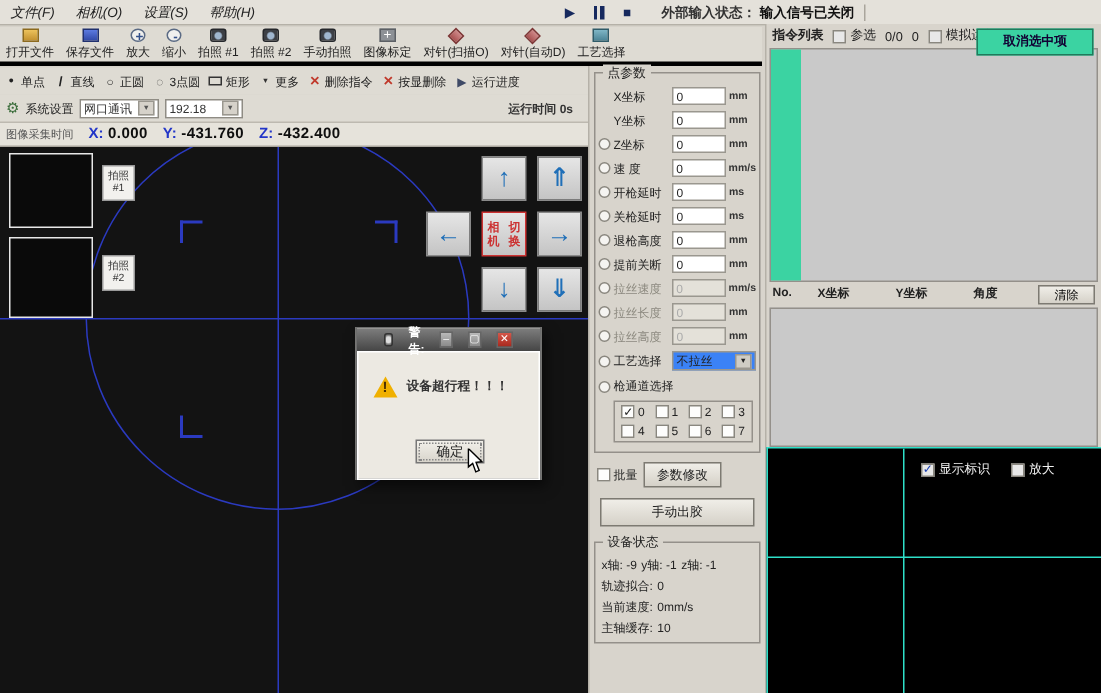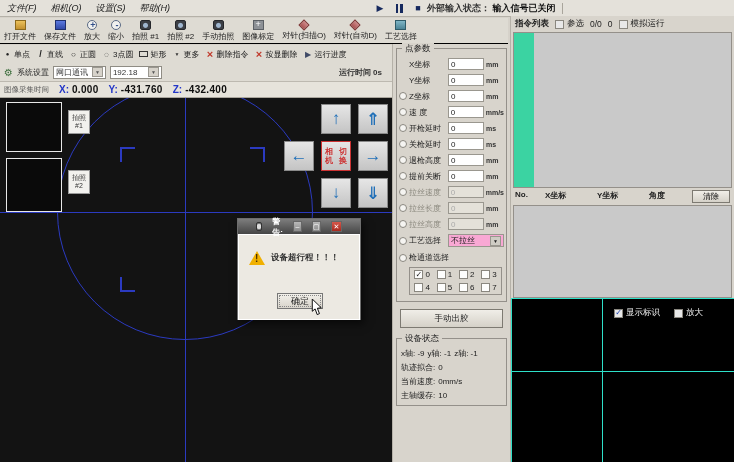--- a/index.html
+++ b/index.html
@@ -7,26 +7,26 @@
   #app{position:relative;width:734px;height:462px;background:#d6d2ca;font-family:"Liberation Sans","DejaVu Sans",sans-serif;color:#222;overflow:hidden;}
 
   
   .menubar{position:absolute;left:0;top:0;width:734px;height:17px;background:#e4e1da;border-bottom:1px solid #b5b1a8;display:flex;align-items:center;font-size:9px;}
   .menubar .mitem{padding:0 7px;height:100%;display:flex;align-items:center;color:#222;font-style:italic;}
   .playback{display:flex;align-items:center;gap:5px;margin-left:196px;}
   .pbtn{width:14px;height:12px;display:flex;align-items:center;justify-content:center;background:#e4e1da;}
   .pbtn.play::after{content:"▶";font-size:9px;color:#16295e;}
   .pbtn.pause i{display:block;width:7px;height:9px;background:linear-gradient(90deg,#16295e 0 2px,transparent 2px 4px,#16295e 4px 7px);}
   .pbtn.stop::after{content:"■";font-size:9px;color:#16295e;}
-  .extstatus{margin-left:2px;font-size:9px;font-weight:bold;color:#333;white-space:nowrap;}
+  .extstatus{margin-left:16px;font-size:9px;font-weight:bold;color:#333;white-space:nowrap;}
   .extstatus b{color:#111;}
   .vsep{width:1px;height:11px;background:#a9a59c;margin:0 6px;}
 
   
-  .toolbar1{position:absolute;left:0;top:18px;width:508px;height:26px;background:#dedbd3;border-bottom:1px solid #000000;display:flex;align-items:stretch;}
+  .toolbar1{position:absolute;left:0;top:18px;width:508px;height:26px;background:#dedbd3;border-bottom:3px solid #000000;display:flex;align-items:stretch;}
   .tb1{display:flex;flex-direction:column;align-items:center;justify-content:center;gap:1px;border:none;background:transparent;padding:1px 4px;font-family:inherit;cursor:default;}
   .tb1 .lb{font-size:8px;color:#222;white-space:nowrap;}
   .ic{display:inline-block;width:11px;height:10px;position:relative;}
   [data-icon="open-folder-icon"]{background:linear-gradient(#ecc25c,#c3912f);border:1px solid #8c6a1e;}
   [data-icon="save-icon"]{background:linear-gradient(#5c7ae0,#3149a8);border:1px solid #20306e;}
   [data-icon="zoom-in-icon"],[data-icon="zoom-out-icon"]{background:#f0f0ee;border:1px solid #5a6a84;border-radius:50%;width:10px;height:10px;}
   [data-icon="zoom-in-icon"]::after,[data-icon="zoom-out-icon"]::after{position:absolute;left:0;top:-1px;width:10px;text-align:center;font-size:9px;color:#33508a;font-weight:bold;}
   [data-icon="zoom-in-icon"]::after{content:"+";}
   [data-icon="zoom-out-icon"]::after{content:"-";}
   [data-icon="camera-icon"]{background:radial-gradient(circle at 50% 55%,#9fb6cf 0 2px,#3c3f45 3px);border:1px solid #25272b;border-radius:2px;}
@@ -107,21 +107,21 @@
   .gtitle{position:absolute;left:5px;top:-6px;background:#d8d4cc;padding:0 3px;font-size:8.5px;color:#222;}
   .prow{display:flex;align-items:center;height:16px;gap:2px;}
   .radio{width:8px;height:8px;min-width:8px;border:1px solid #8a877f;border-radius:50%;background:#f5f4f1;visibility:hidden;}
   .radio.show{visibility:visible;}
   .plabel{font-size:8px;width:37px;color:#222;white-space:nowrap;overflow:hidden;}
   .field{background:#fff;border:1px solid #9a978f;height:12px;font-size:8px;line-height:11px;padding:0 2px;width:36px;color:#222;}
   .prow.dis .field{background:#e4e1d9;color:#aaa;}
   .prow.dis .plabel{color:#8c897f;}
   .unit{font-size:7px;font-weight:bold;color:#333;}
   .selrow{display:flex;align-items:center;height:17px;gap:2px;}
-  .select{background:#f9a8d4;border:1px solid #9a978f;height:13px;font-size:8px;display:flex;align-items:center;justify-content:space-between;flex:1;padding:0 2px;color:#222;}
+  .select{background:#3b82f6;border:1px solid #9a978f;height:13px;font-size:8px;display:flex;align-items:center;justify-content:space-between;flex:1;padding:0 2px;color:#222;}
   .select .car{font-size:5px;background:#cfccc4;border:1px solid #9a978f;padding:1px 2px;}
   .chanbox{border:1px solid #94908a;margin:1px 2px 3px 10px;padding:2px 1px;display:grid;grid-template-columns:repeat(4,1fr);row-gap:4px;}
   .ch{display:flex;align-items:center;gap:2px;justify-content:center;}
   .cb{width:9px;height:9px;min-width:9px;border:1px solid #8a877f;background:#fdfdfc;display:inline-flex;align-items:center;justify-content:center;}
   .cb.on::after{content:"✓";font-size:8px;font-weight:bold;color:#222;line-height:1;}
   .chl{font-size:8px;}
   .btnrow{display:flex;align-items:center;gap:4px;margin:6px 2px 0 2px;}
   .btnrow .blabel{font-size:8px;display:flex;align-items:center;gap:2px;}
   .pushbtn{background:linear-gradient(#f0eee8,#d5d1c8);border:1px solid #7d7a72;font-size:8.5px;font-family:inherit;color:#222;height:17px;display:flex;align-items:center;justify-content:center;padding:0 8px;}
   .wide{width:92%;margin:7px auto 0 auto;height:19px;}
@@ -515,20 +515,29 @@
             <span class="chl">6</span>
           </span>
 
           <span class="ch">
             <span class="cb"></span>
             <span class="chl">7</span>
           </span>
         </div>
     </div>
 
+    <div class="btnrow">
+      <span class="blabel">
+        <span class="cb"></span>
+        <span>批量</span>
+      </span>
+      <button class="pushbtn">
+          <span>参数修改</span>
+        </button>
+    </div>
     <button class="pushbtn wide">
         <span>手动出胶</span>
       </button>
 
     <div class="gbox statbox">
       <span class="gtitle">设备状态</span>
       <div class="srow axes">
         <span>x轴: -9</span>
         <span>y轴: -1</span>
         <span>z轴: -1</span>
@@ -558,20 +567,23 @@
       <span>0/0</span>
       <span>0</span>
       <span class="pvck" style="color:#222;">
         <span class="cb"></span>
         <span>模拟运行</span>
       </span>
     </div>
 
     <div class="listwrap">
       <div class="tealstrip"></div>
+      <button class="cancelbtn">
+          <span>取消选中项</span>
+        </button>
     </div>
 
     <div class="theader">
       <span class="th c0">No.</span>
       <span class="th c1">X坐标</span>
       <span class="th c2">Y坐标</span>
       <span class="th c3">角度</span>
       <button class="clearbtn">
           <span>清除</span>
         </button>

